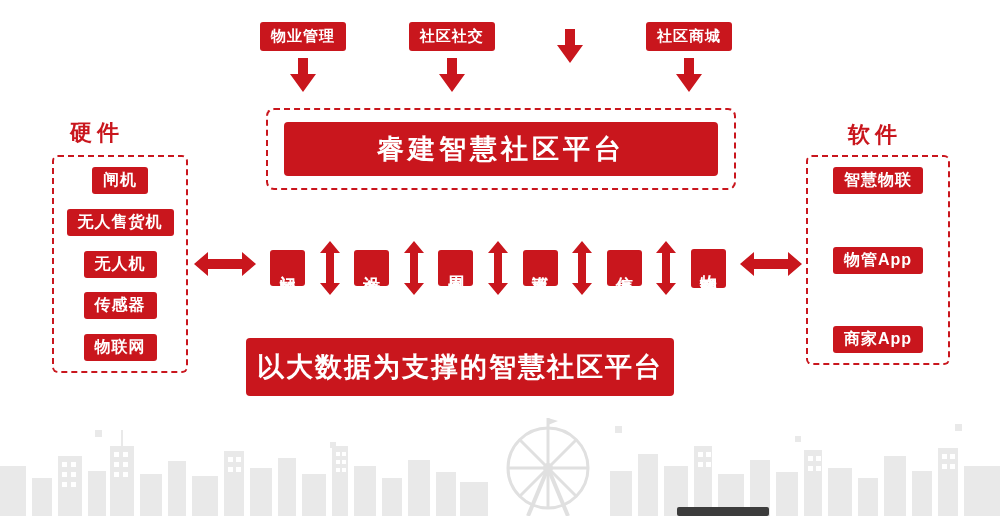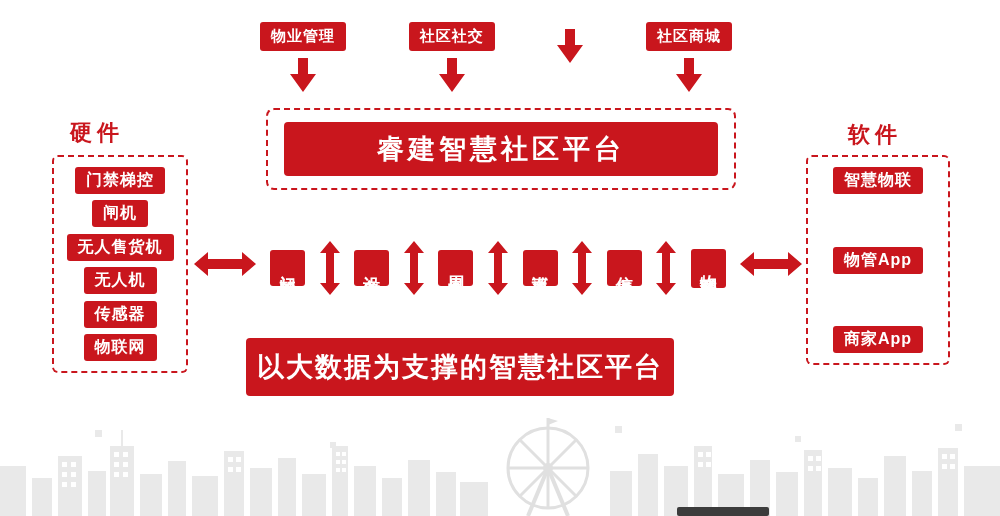--- a/index.html
+++ b/index.html
@@ -86,21 +86,20 @@
       </svg>
     </div>
   </div>
 
   <div class="platform-dashed">
     <div class="chip platform-solid">睿建智慧社区平台</div>
   </div>
 
   <div class="side-title hw-title">硬件</div>
   <div class="side-panel hw-panel">
-    <div class="chip side-chip">门禁梯控</div>
     <div class="chip side-chip">闸机</div>
     <div class="chip side-chip">无人售货机</div>
     <div class="chip side-chip">无人机</div>
     <div class="chip side-chip">传感器</div>
     <div class="chip side-chip">物联网</div>
   </div>
 
   <div class="side-title sw-title">软件</div>
   <div class="side-panel sw-panel">
     <div class="chip side-chip">智慧物联</div>

